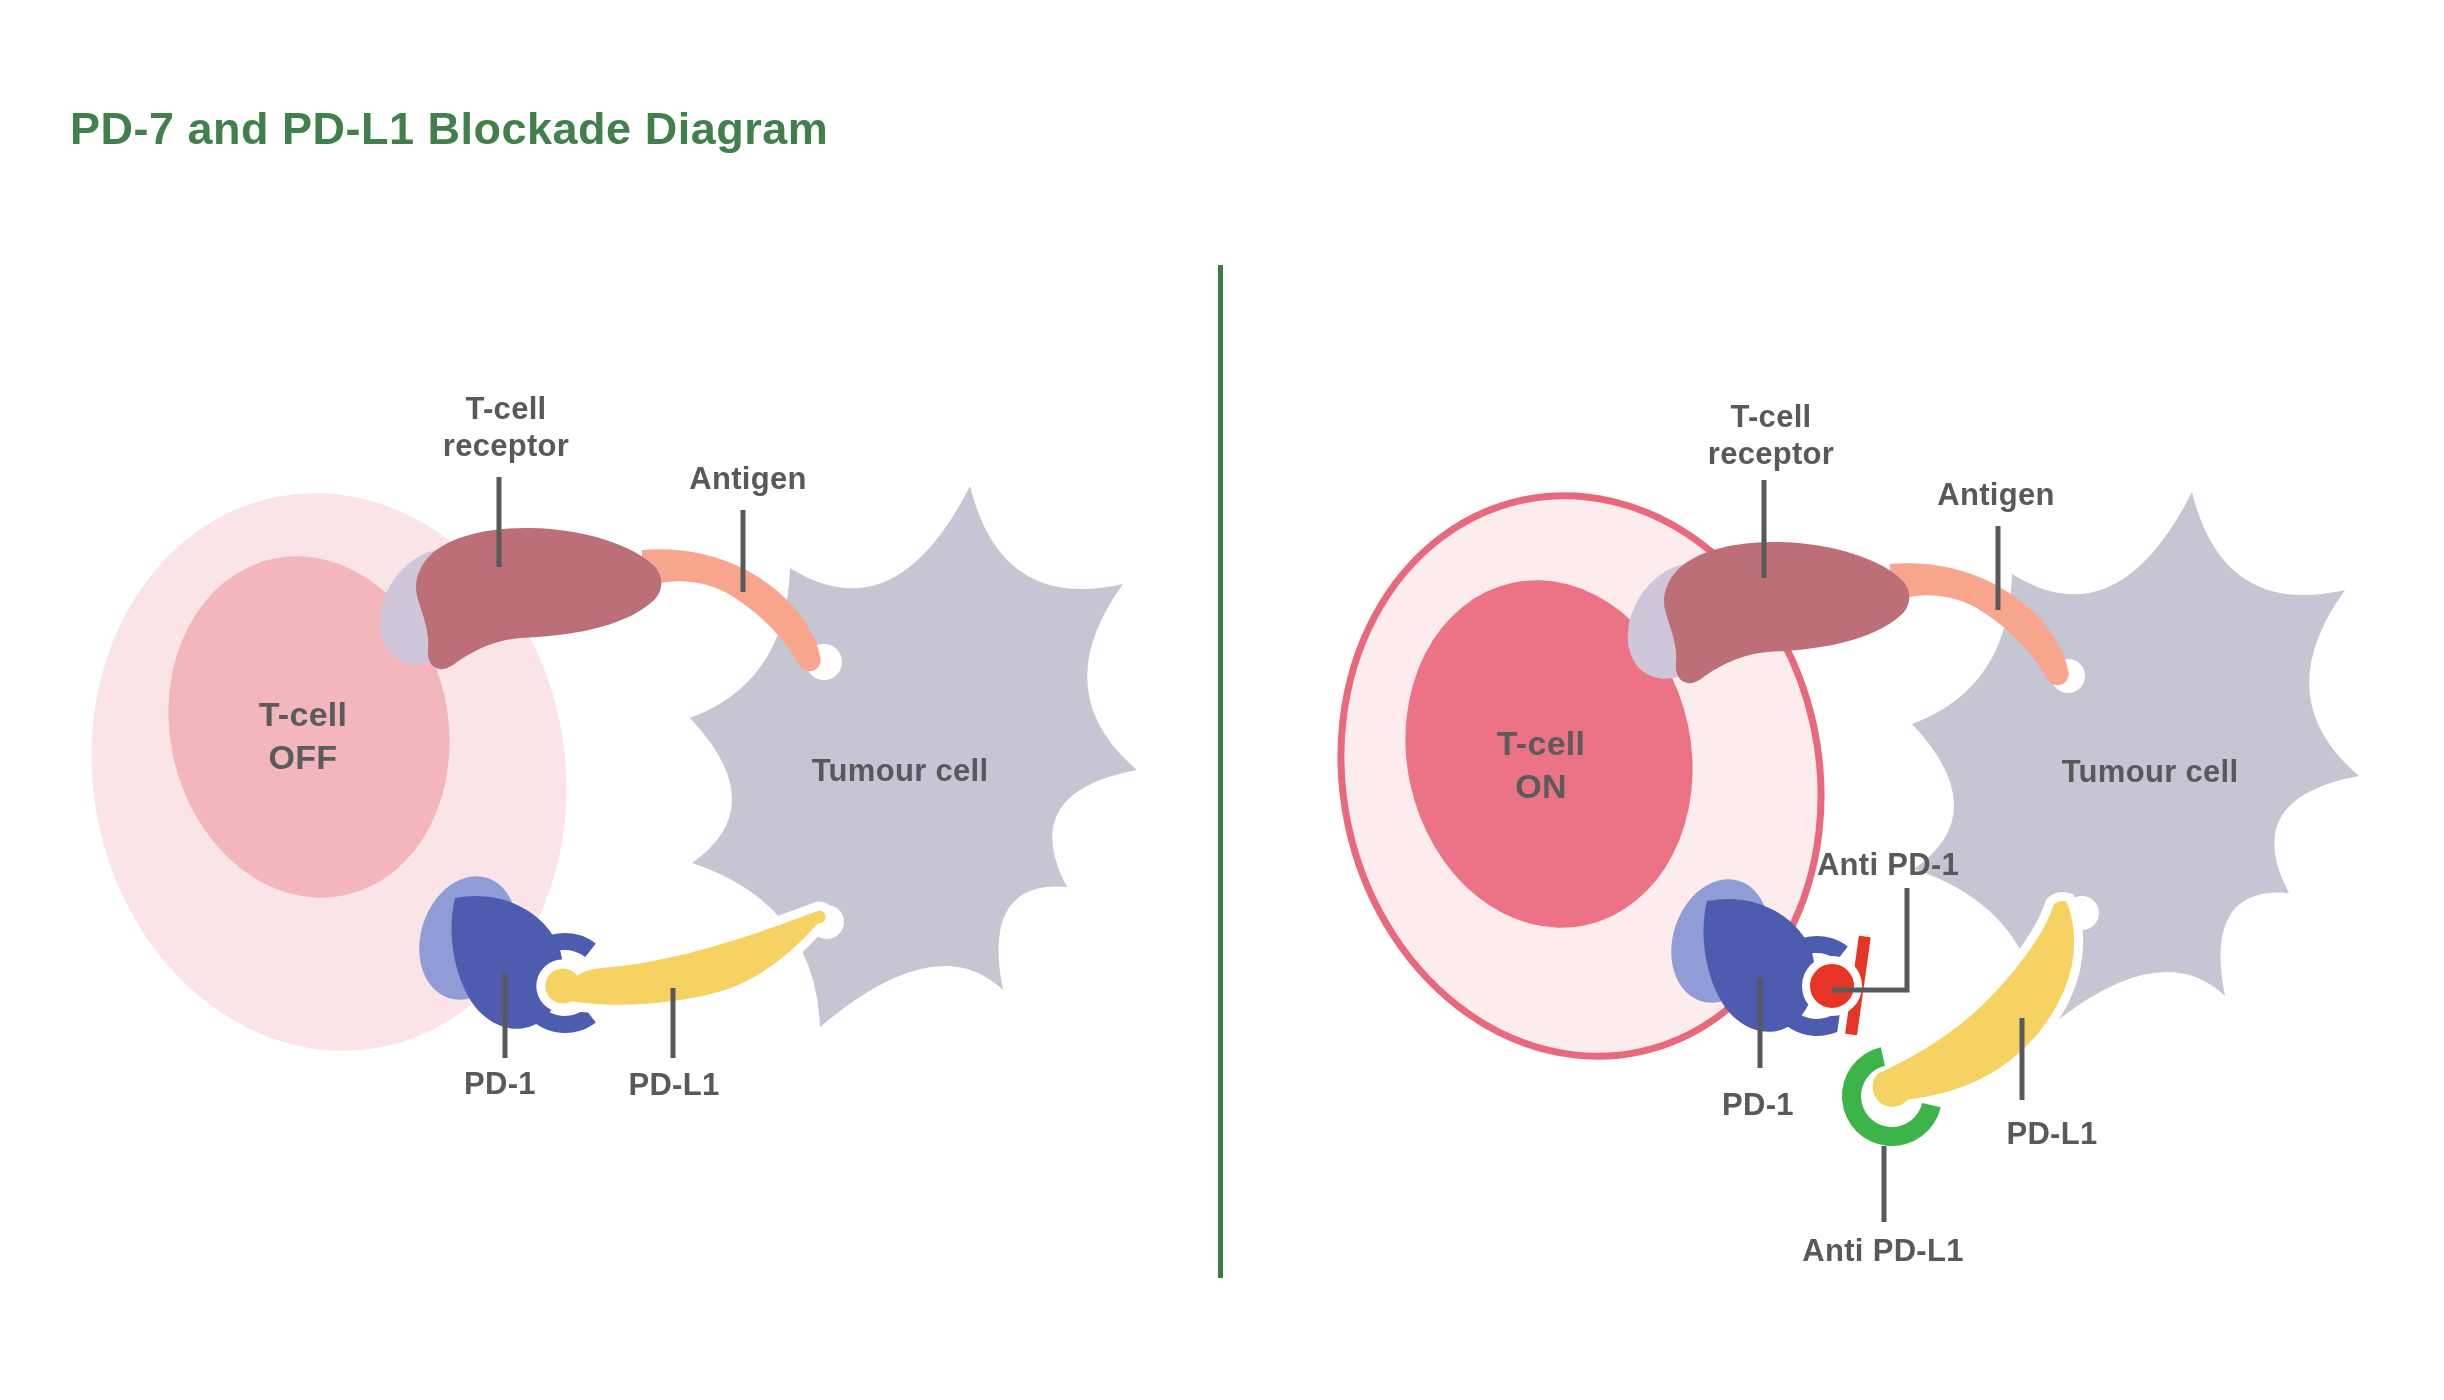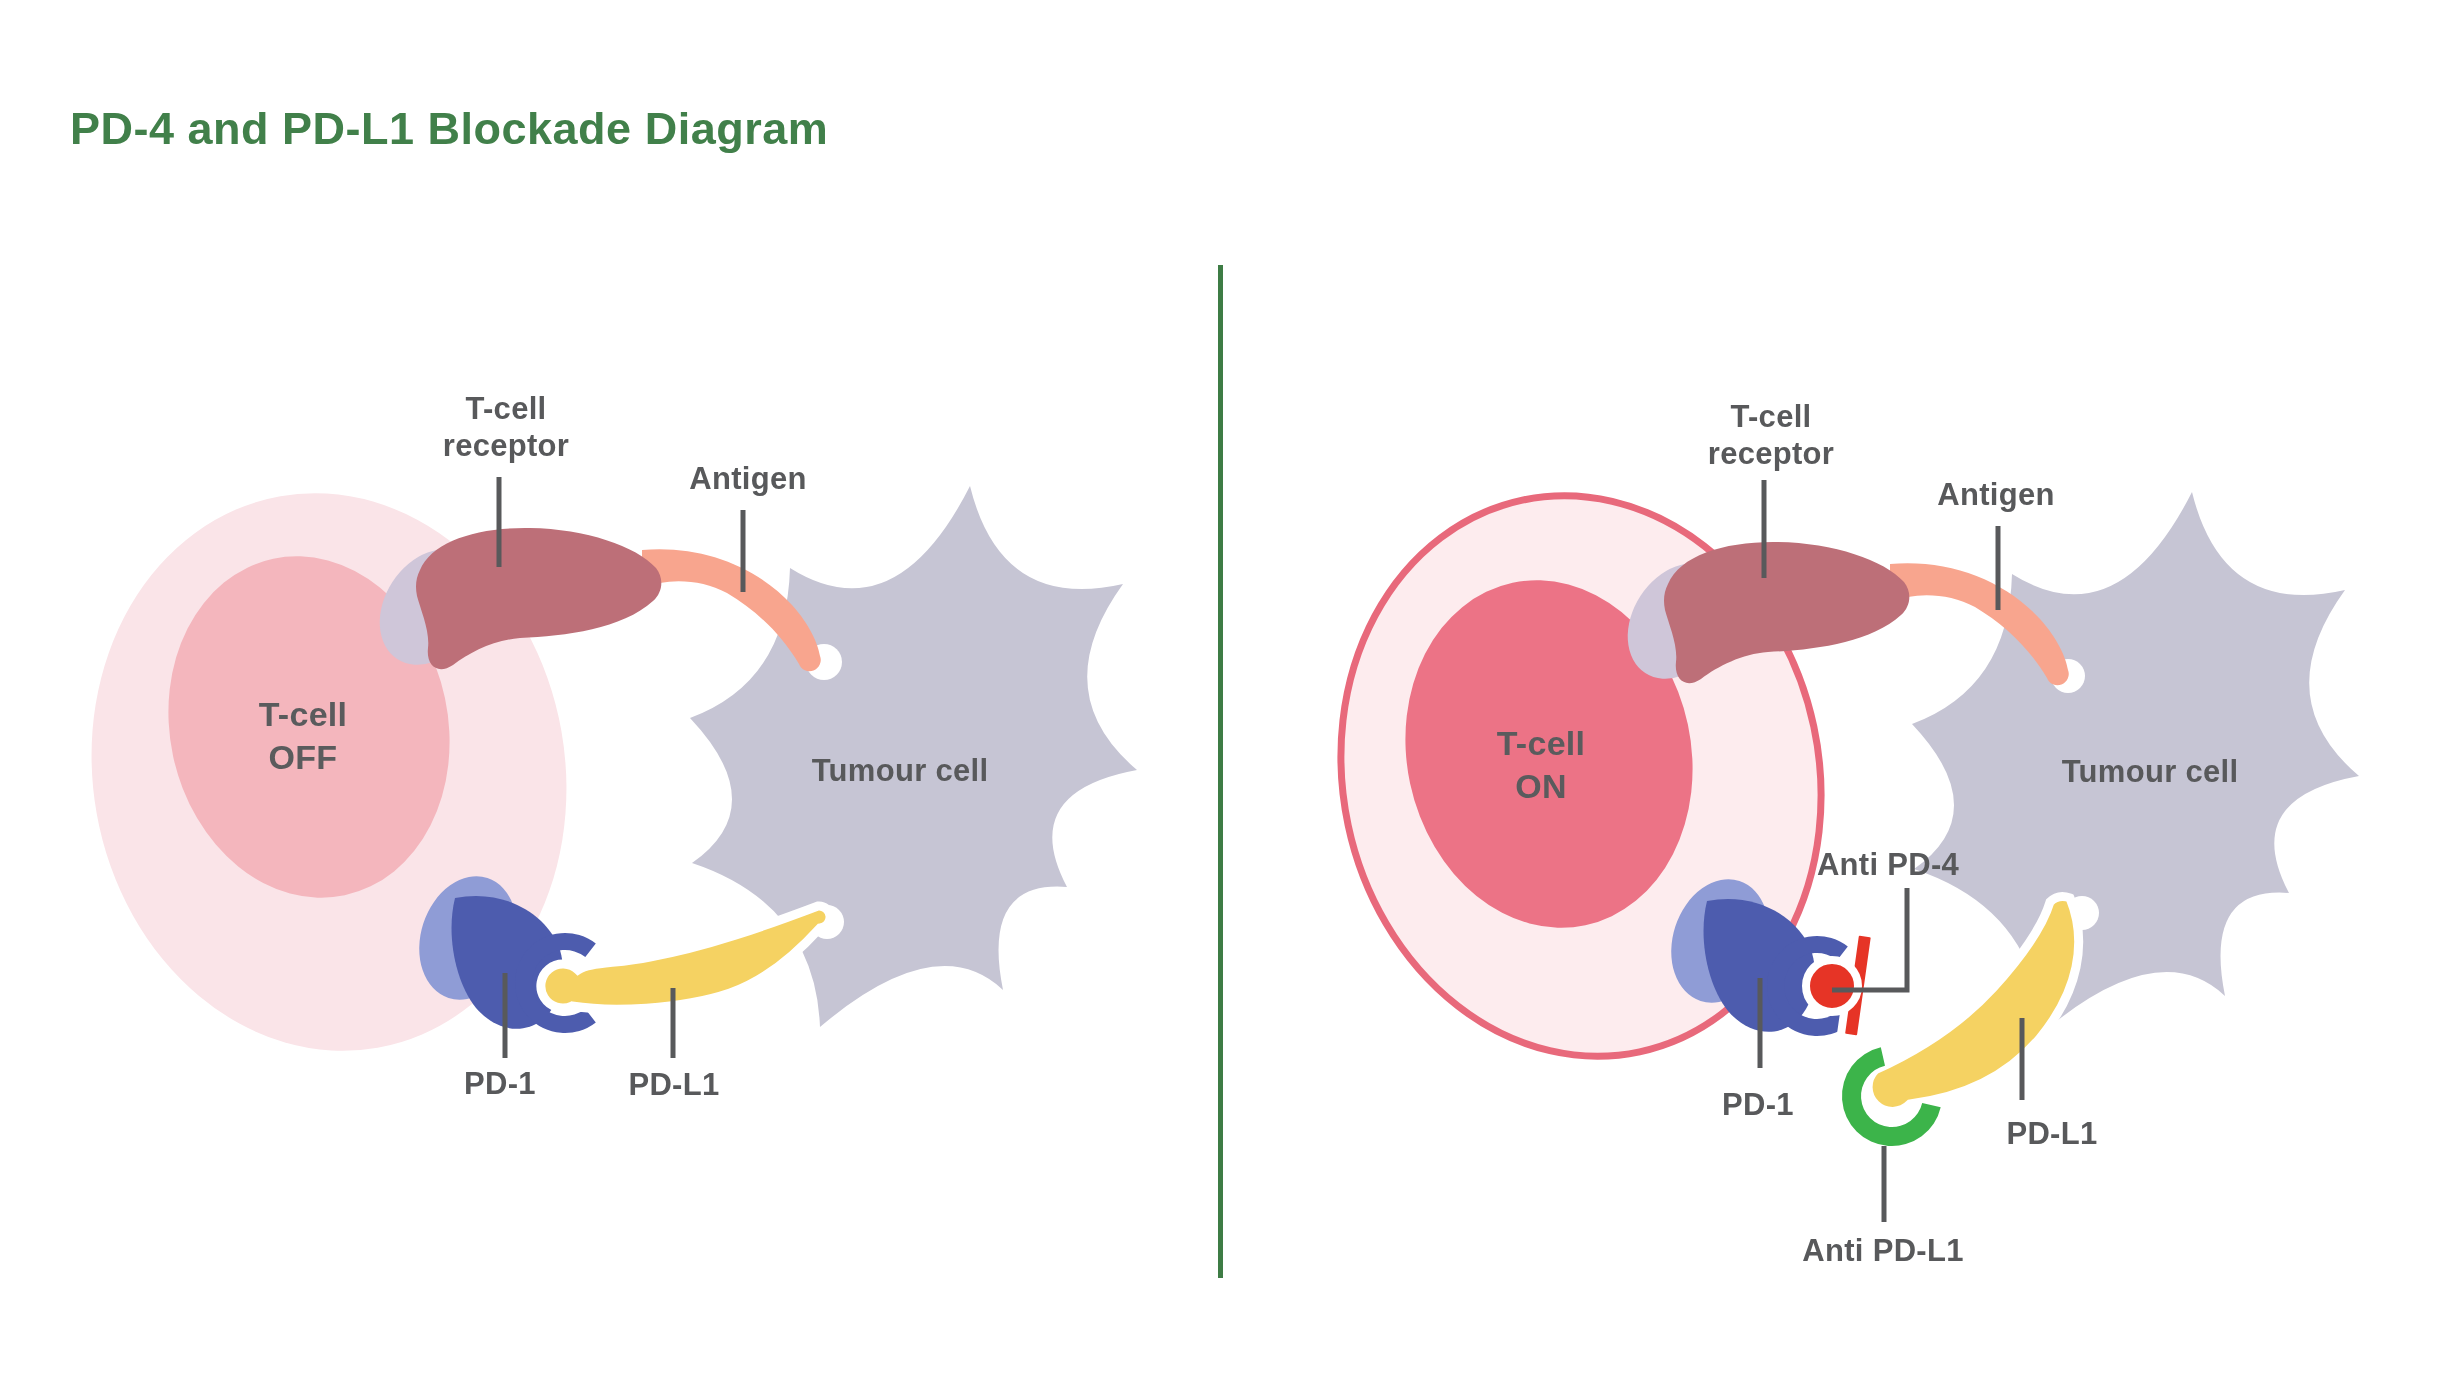--- a/index.html
+++ b/index.html
@@ -84,34 +84,34 @@
       <line x1="673" y1="988" x2="673" y2="1058"></line>
       <line x1="1764" y1="480" x2="1764" y2="578"></line>
       <line x1="1998" y1="526" x2="1998" y2="610"></line>
       <polyline points="1907,888 1907,990 1832,990"></polyline>
       <line x1="1760" y1="978" x2="1760" y2="1068"></line>
       <line x1="2022" y1="1018" x2="2022" y2="1100"></line>
       <line x1="1884" y1="1146" x2="1884" y2="1222"></line>
     </g>
   </svg>
 
-  <div class="title">PD-4 and PD-L1 Blockade Diagram</div>
+  <div class="title">PD-7 and PD-L1 Blockade Diagram</div>
 
   <div class="cell-state" style="left:303px;top:736px;">T-cell
 OFF</div>
   <div class="label" style="left:506px;top:427px;">T-cell
 receptor</div>
   <div class="label" style="left:748px;top:478px;">Antigen</div>
   <div class="label" style="left:900px;top:770px;">Tumour cell</div>
   <div class="label" style="left:500px;top:1083px;">PD-1</div>
   <div class="label" style="left:674px;top:1084px;">PD-L1</div>
 
   <div class="cell-state" style="left:1541px;top:765px;">T-cell
 ON</div>
   <div class="label" style="left:1771px;top:435px;">T-cell
 receptor</div>
   <div class="label" style="left:1996px;top:494px;">Antigen</div>
   <div class="label" style="left:2150px;top:771px;">Tumour cell</div>
-  <div class="label" style="left:1888px;top:864px;">Anti PD-4</div>
+  <div class="label" style="left:1888px;top:864px;">Anti PD-1</div>
   <div class="label" style="left:1758px;top:1104px;">PD-1</div>
   <div class="label" style="left:2052px;top:1133px;">PD-L1</div>
   <div class="label" style="left:1883px;top:1250px;">Anti PD-L1</div>
 </div>
 
 </body></html>

